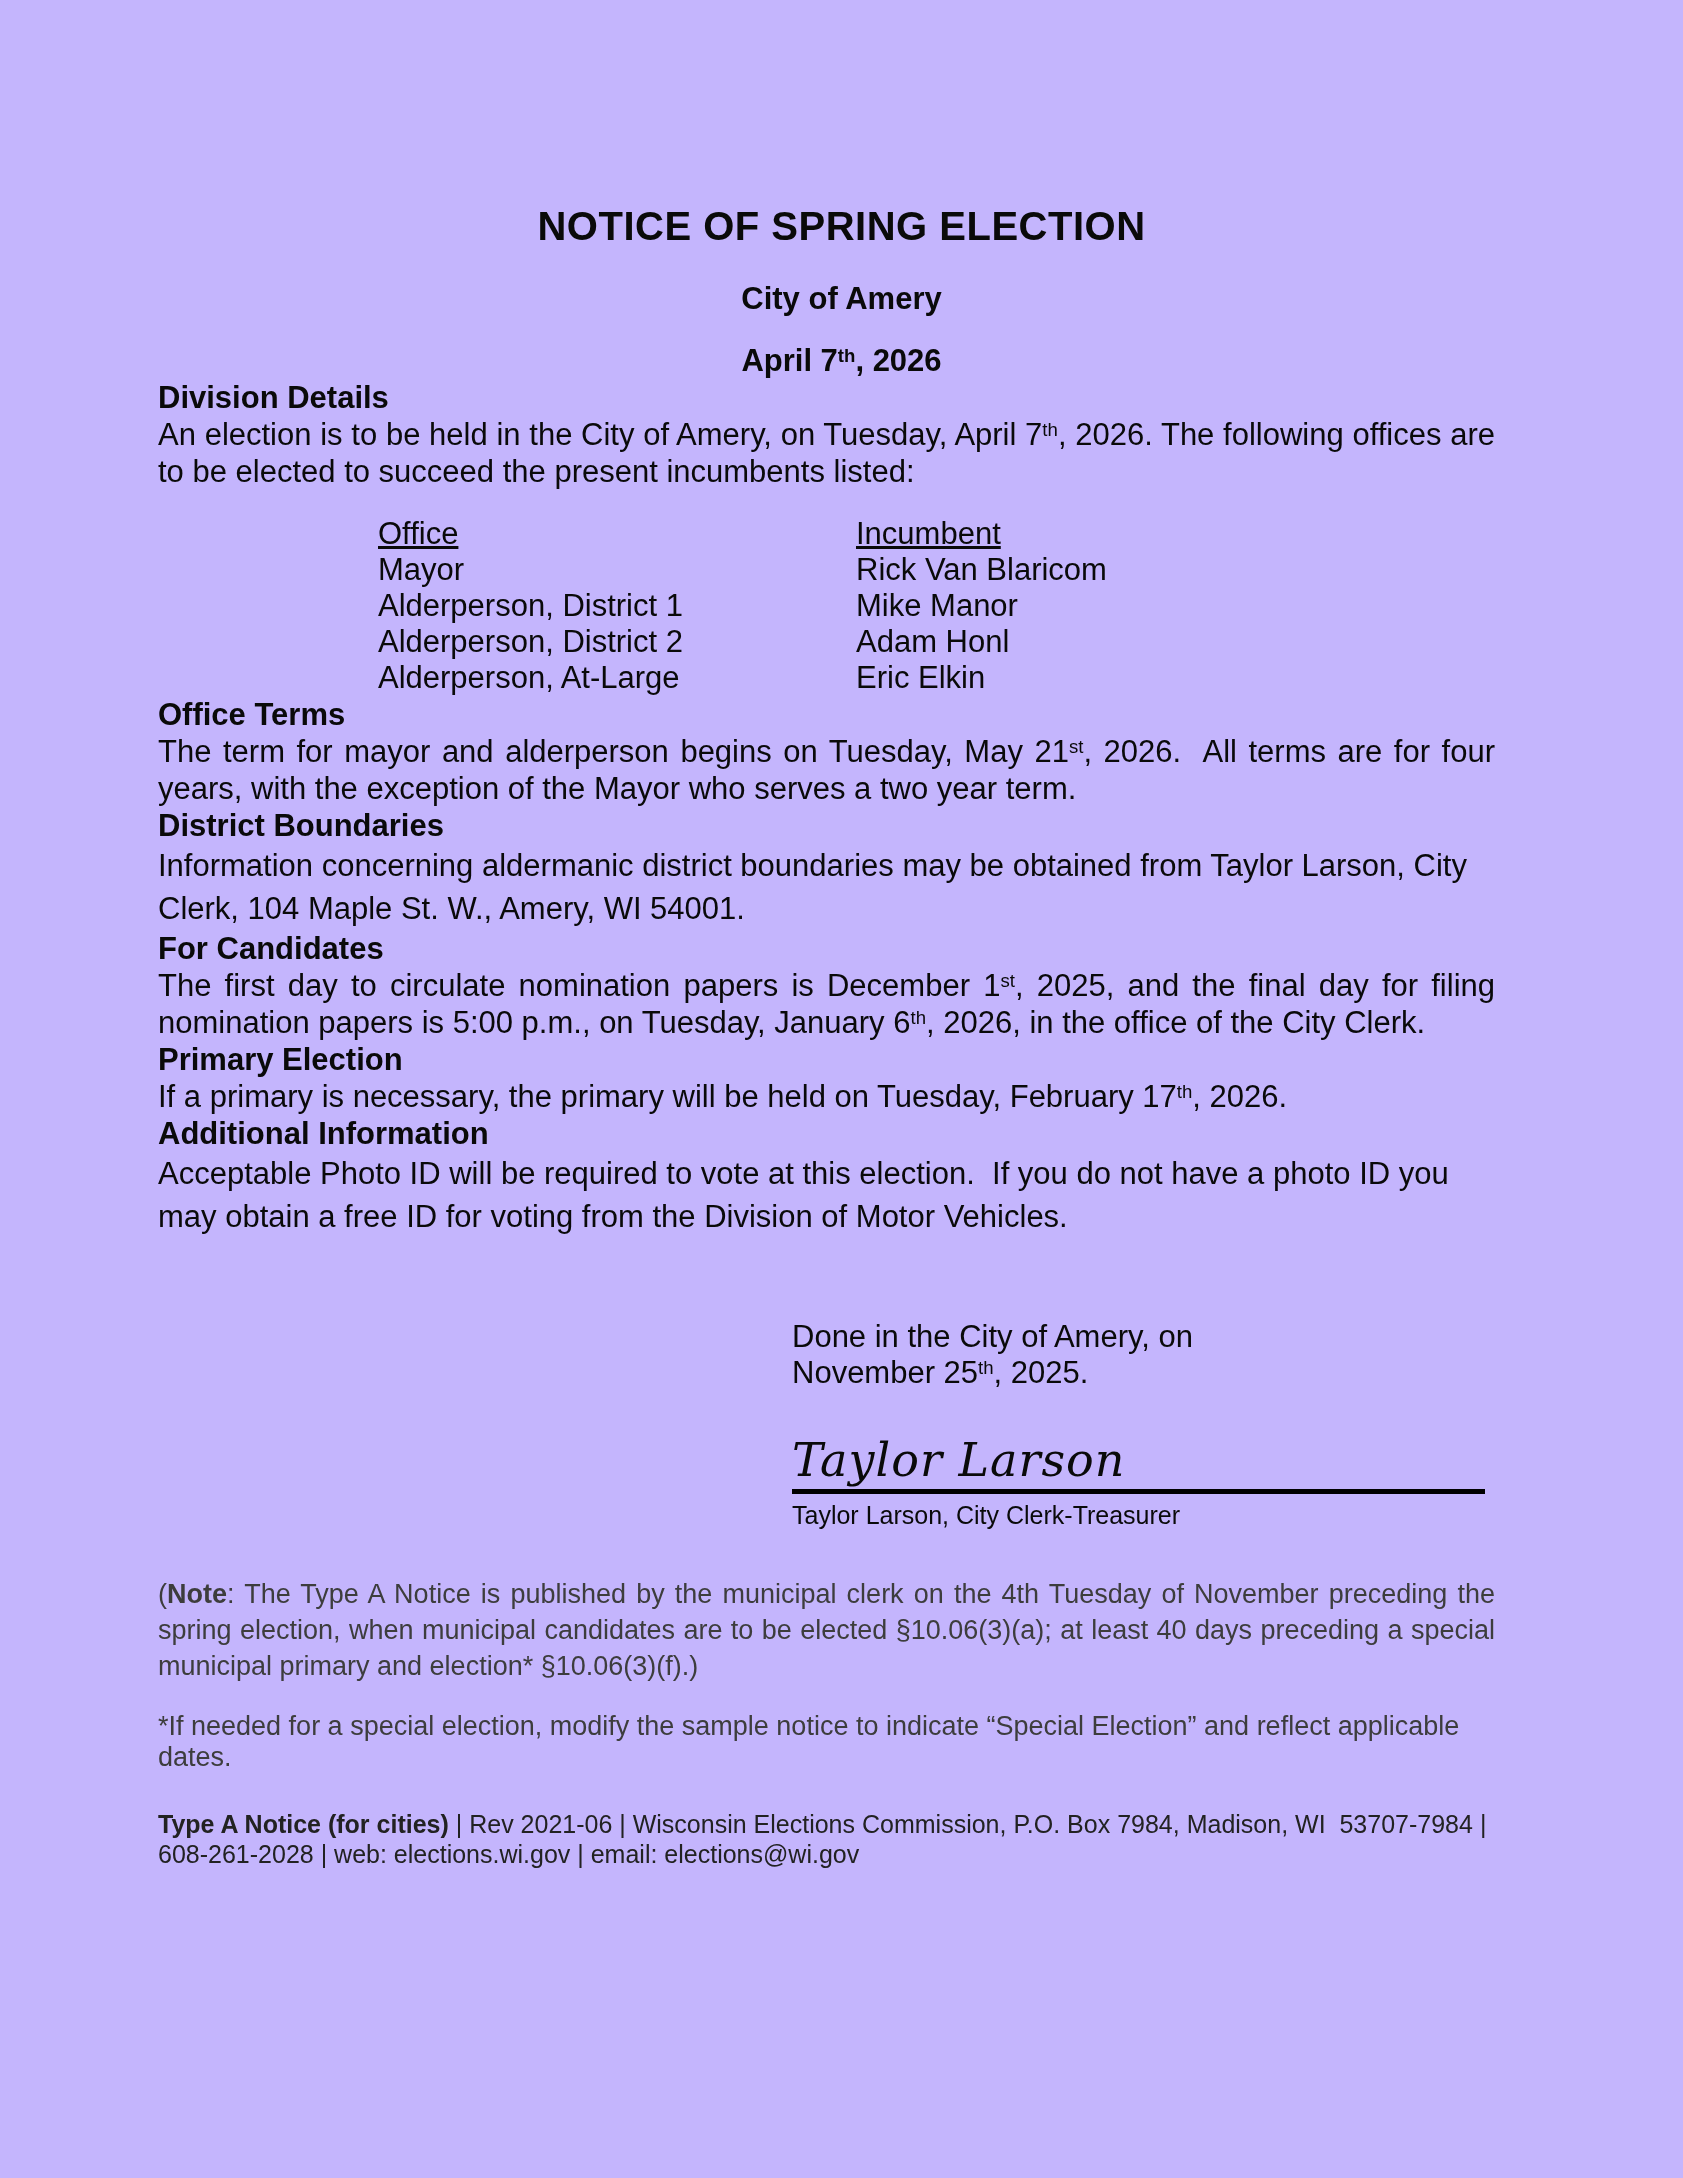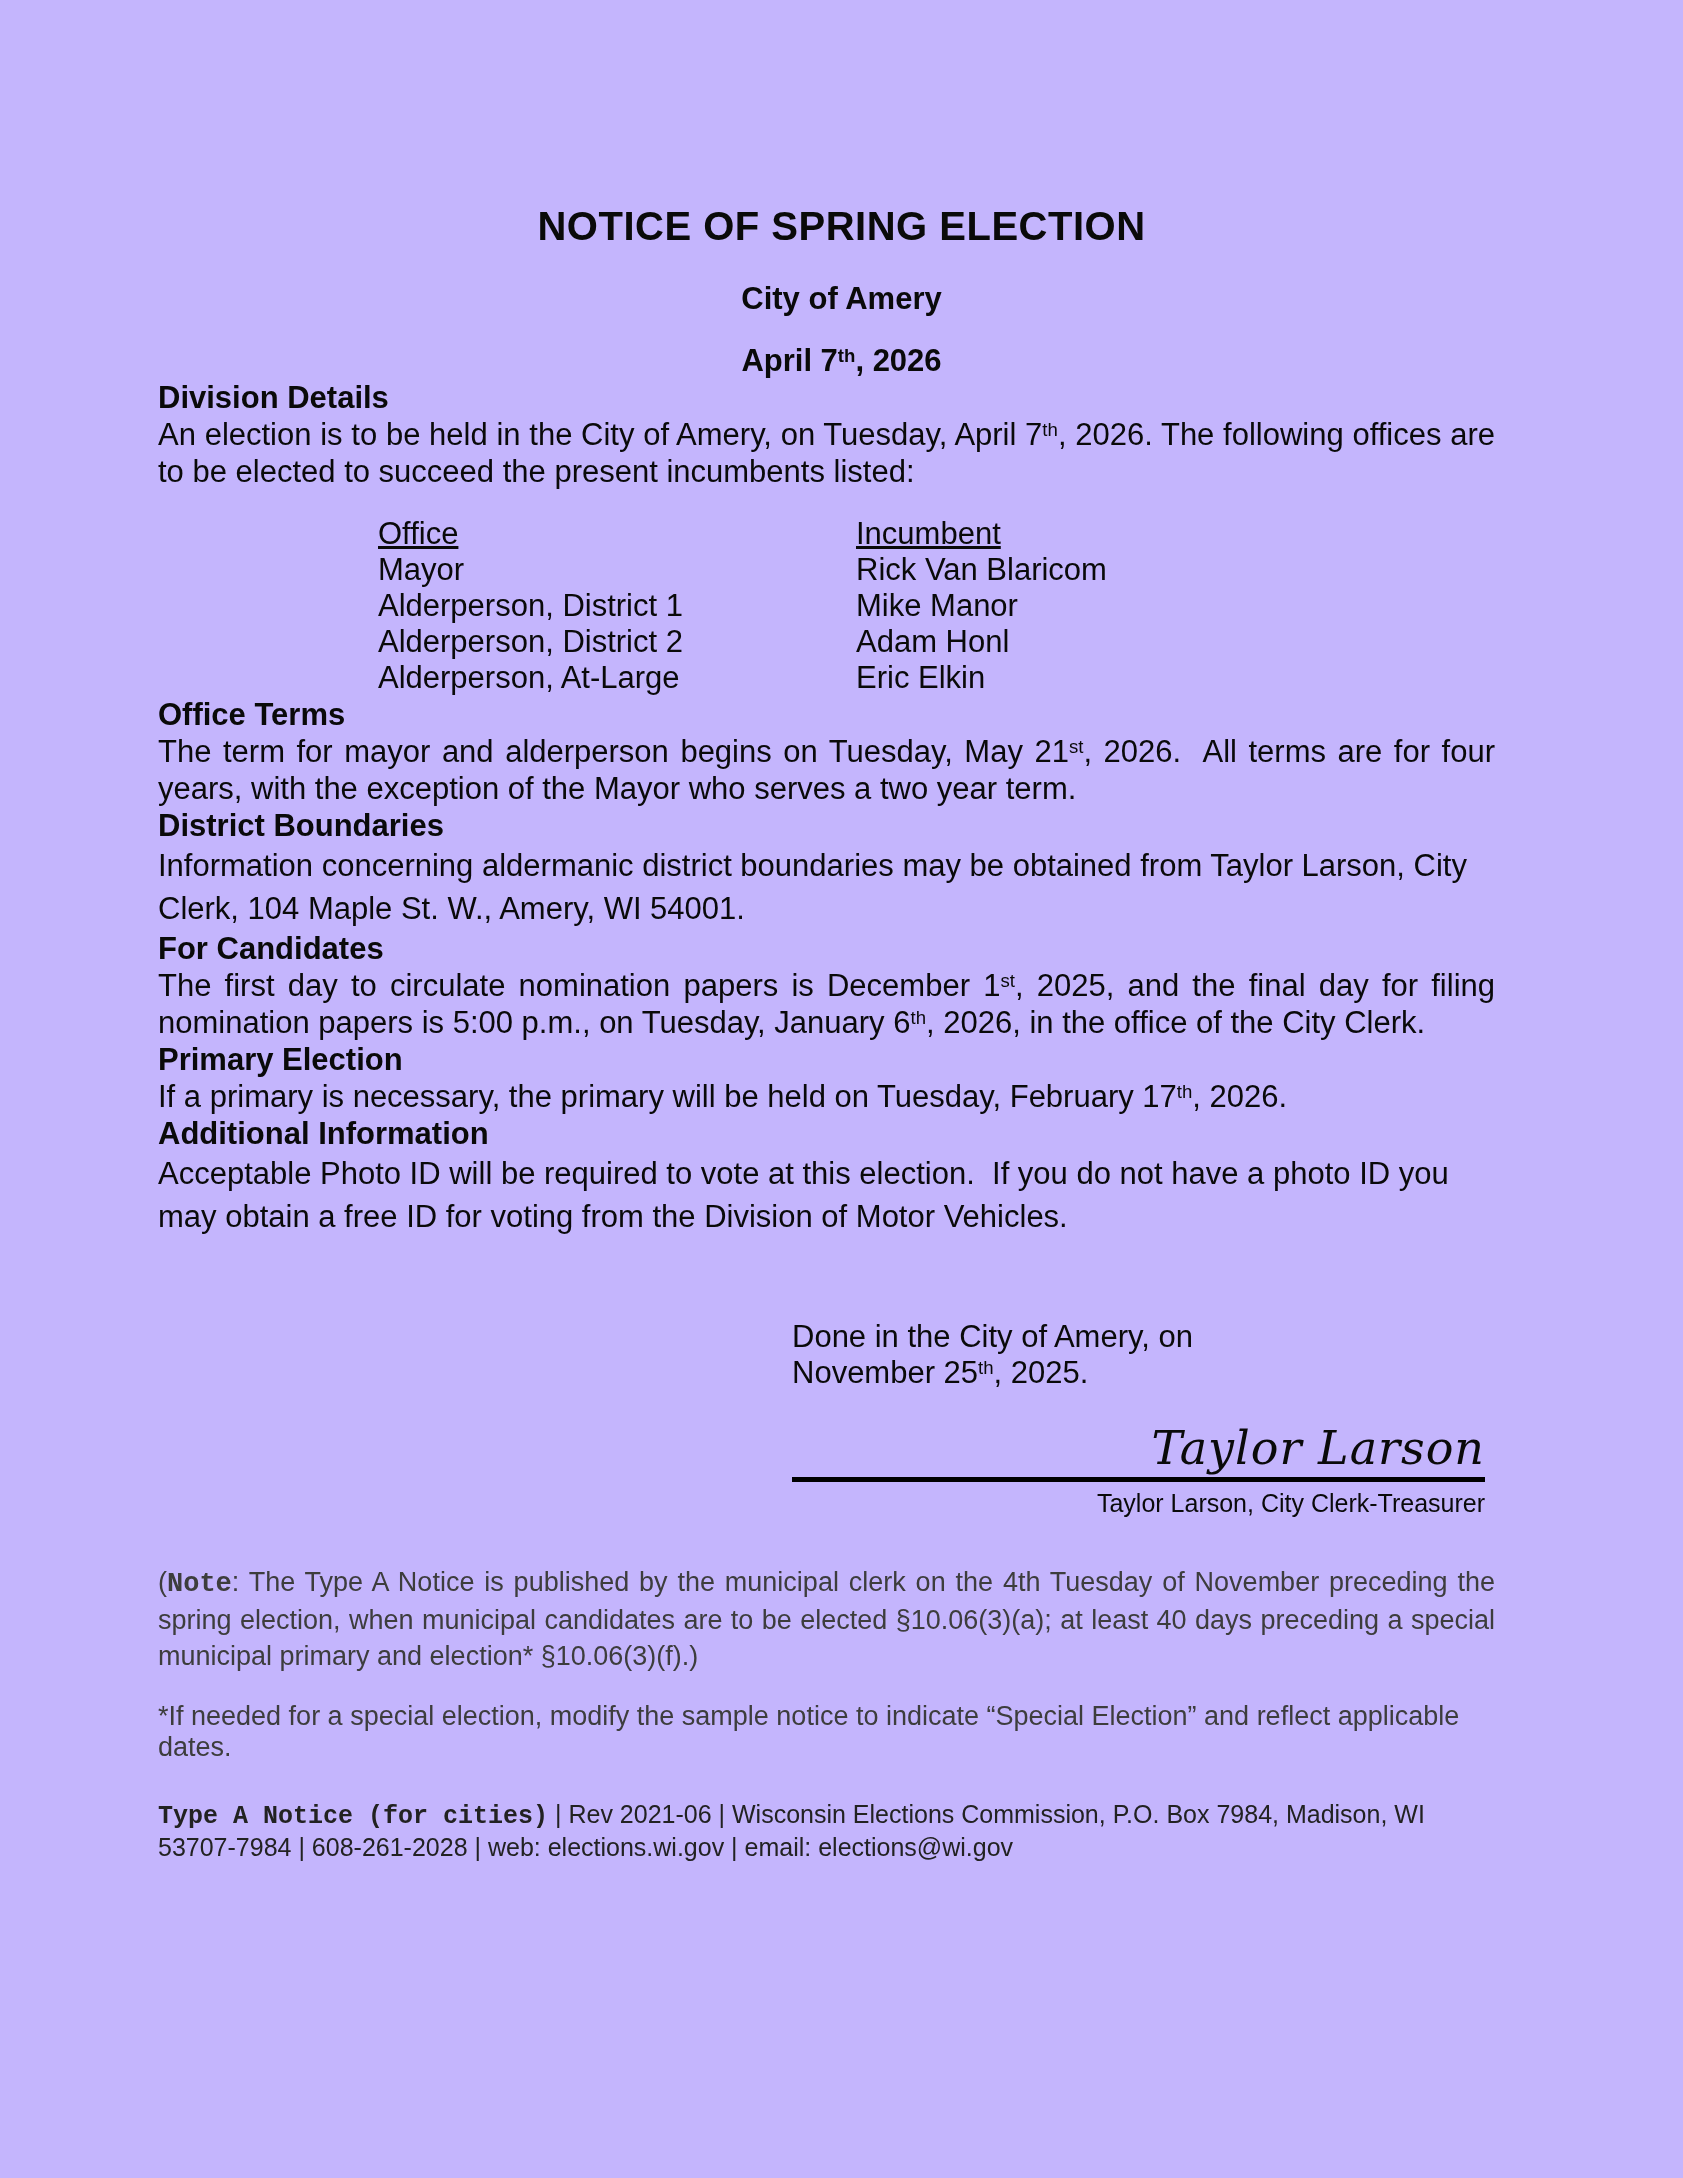--- a/index.html
+++ b/index.html
@@ -65,24 +65,24 @@
     width: fit-content;
   }
   .office-table .th { text-decoration: underline; }
 
   .attestation {
     margin-top: 81px;
     margin-left: 634px;
     line-height: 36px;
   }
   .sig-block {
-    margin-top: 32px;
+    margin-top: 44px;
     margin-left: 634px;
     width: 693px;
-    text-align: right;
+    text-align: left;
   }
   .sig-script {
     font-family: "DejaVu Serif", "Liberation Serif", serif;
     font-style: italic;
     font-size: 46px;
     line-height: 50px;
     letter-spacing: 1px;
   }
   .sig-rule {
     margin-top: 4px;
@@ -107,21 +107,21 @@
     font-size: 27px;
     line-height: 31px;
     color: #3d3d3d;
   }
   .doc-footer {
     margin-top: 36px;
     font-size: 25px;
     line-height: 30px;
     color: #222222;
   }
-  .b { font-weight: bold; font-family: Liberation Mono, monospace; }
+  .b { font-weight: bold; }
   sup {
     font-size: 0.6em;
     line-height: 0;
     vertical-align: baseline;
     position: relative;
     top: -0.5em;
   }
 </style>
 </head>
 <body>

